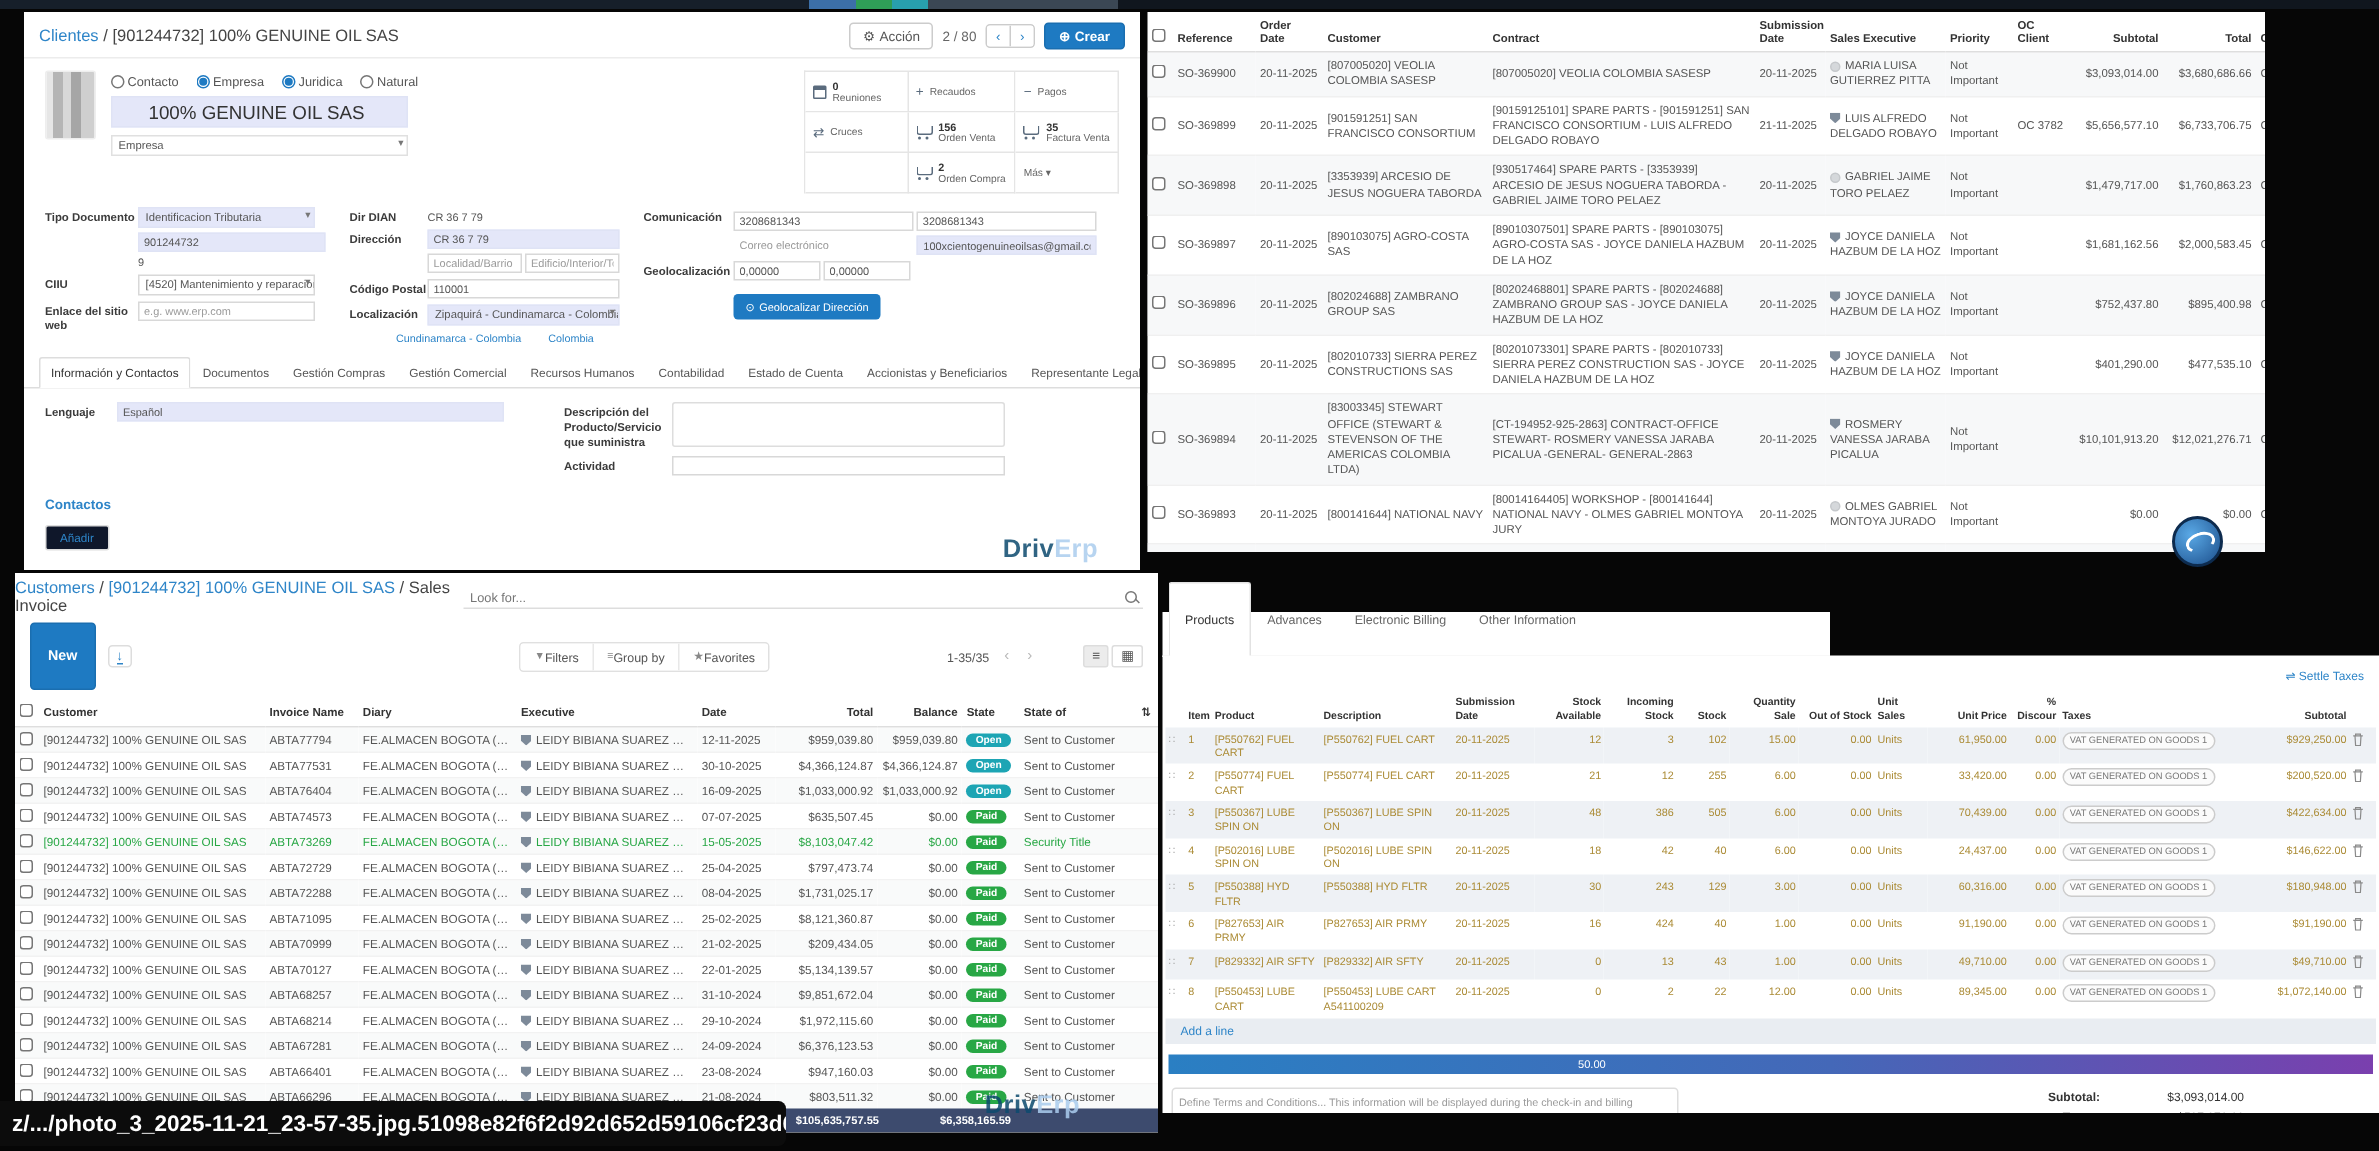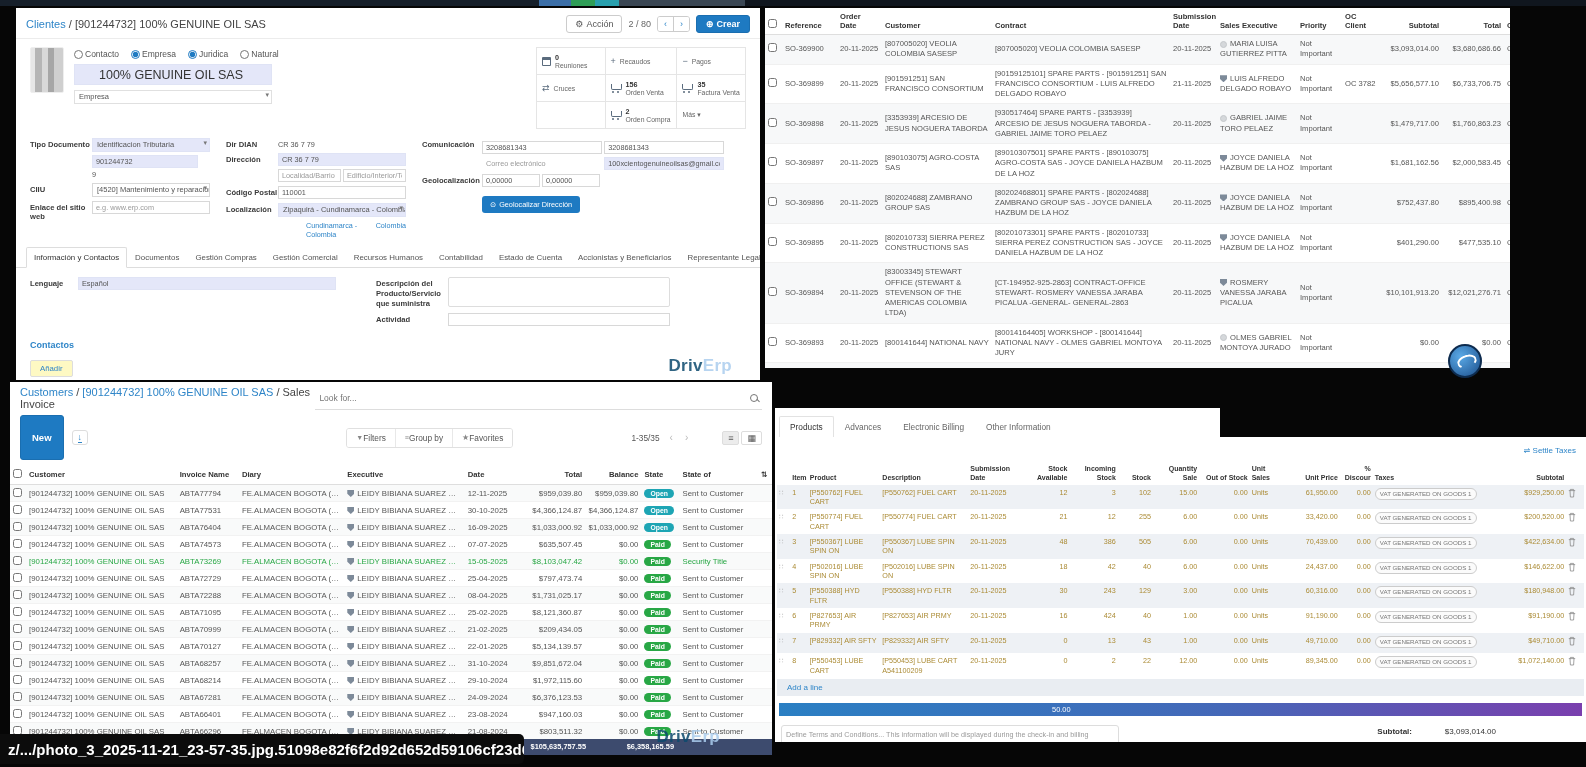--- a/index.html
+++ b/index.html
@@ -60,51 +60,51 @@
 .inp{height:13px;font-size:7.3px;border:1px solid #d8d8d8;padding:0 3px;color:#555;font-family:inherit;background:#fff}
 .inp.lav{background:#e4e7f9;border-color:#dfe3f5}
 .inp::placeholder,textarea::placeholder{color:#9a9a9a}
 .plaintxt{font-size:7.3px;color:#555;padding-top:2px}
 .fc1 .inp,.fc1 .sel{width:118px}
 .fc2 .inp,.fc2 .sel{width:128px}
 .fc3 .inp{width:120px}
 .split{display:flex;gap:2px}
 .split .inp{width:63px}
 .geo .inp{width:58px}
-.loclinks{font-size:7.2px;margin-left:80px;margin-top:2px;display:flex;gap:18px}
+.loclinks{font-size:7.2px;margin-left:31px;margin-top:2px;display:flex;gap:18px}
 .geo-btn{margin-top:5px;margin-left:60px;background:#1e7ac2;color:#fff;border:none;border-radius:3px;font-size:7.3px;padding:4px 8px;cursor:pointer;display:inline-flex;gap:3px;align-items:center}
 
 .tabs{display:flex;border-bottom:1px solid #ddd;font-size:7.9px;color:#555;padding:0 10px;margin-top:8px}
 .tab{padding:5px 7px;cursor:pointer;white-space:nowrap;border:1px solid transparent;margin-bottom:-1px}
 .tab[data-active="true"]{border-color:#ddd #ddd #fff #ddd;background:#fff;color:#333;border-radius:2px 2px 0 0}
 .tabbody{display:flex;gap:40px;padding:9px 14px 2px 14px;font-size:8px}
 .tb-l .flabel{width:48px}
 .notas-ta{width:258px;height:36px;border:1px solid #ddd;font-size:7.3px;padding:3px;font-family:inherit;resize:none;border-radius:2px}
 .leng{width:258px}
 .tb-r .flabel{width:72px;line-height:1.3}
 .descbox{width:222px;height:30px;border:1px solid #ddd;border-radius:2px}
 .tb-r .inp{width:222px}
 
 .contacts{padding:4px 14px 0 14px;position:relative}
 .contacts h4{color:#2e85c8;font-size:9px;font-weight:bold;margin:4px 0 7px 0}
-.addbtn{border:1px solid #ddd;color:#2e85c8;font-size:7.8px;padding:3px 9px;background:#fef9c3;border-radius:2px;cursor:pointer}
+.addbtn{border:1px solid #ddd;color:#2e85c8;font-size:7.8px;padding:3px 9px;background:#0f172a;border-radius:2px;cursor:pointer}
 .watermark{position:absolute;font-weight:bold;font-size:17px;letter-spacing:.3px;opacity:.85;pointer-events:none}
 .watermark .d{color:#0c4a6e}.watermark .e{color:#abcdee}
 .wm-tl{right:28px;bottom:4px}
 .wm-bl{right:52px;bottom:8px;z-index:7}
 
 .otable{width:100%;border-collapse:collapse;table-layout:fixed;font-size:7.6px;color:#555}
 .otable th{font-size:7.6px;color:#333;text-align:left;padding:4px 3px;border-bottom:1px solid #dedede;vertical-align:bottom;font-weight:bold}
 .otable td{padding:4px 3px;border-bottom:1px solid #f0f0f0;vertical-align:middle;word-wrap:break-word;line-height:1.35}
 .otable tbody tr:nth-of-type(odd){background:#f7f8f9}
 .otable .num,.otable th.num{text-align:right}
 .xic{display:inline-block;width:7px;height:7px;margin-right:3px;vertical-align:middle;background:#d5d8db;border:1px solid #c5c8cb;border-radius:50%}
 .xic[data-kind="medal"]{background:#7d8a99;border:none;border-radius:0;clip-path:polygon(0 0,100% 0,100% 55%,50% 100%,0 55%)}
 
-.blhead{display:flex;justify-content:space-between;padding:4px 10px 2px 10px}
+.blhead{display:flex;align-items:center;justify-content:space-between;padding:4px 10px 2px 0}
 .blhead .crumb{font-size:11px}
 .searchbox{display:flex;align-items:center;width:495px;border-bottom:1px solid #ddd;padding:2px 4px;gap:24px}
 .searchbox input{border:none;outline:none;flex-grow:1;font-size:8.5px;font-family:inherit;color:#555}
 .search-ic{position:relative;width:8px;height:8px;border:1.4px solid #777;border-radius:50%;display:inline-block;flex-shrink:0}
 .search-ic::after{content:"";position:absolute;width:4px;height:1.4px;background:#777;transform:rotate(45deg);right:-3px;bottom:-1px}
 .bltools{display:flex;align-items:center;padding:3px 10px;gap:8px}
 .newbtn{background:#1e7ac2;color:#fff;border:1px solid #1a6eb0;border-radius:3px;font-size:9.5px;font-weight:bold;padding:16px 11px;cursor:pointer}
 .iconbtn{border:1px solid #ddd;background:#fff;border-radius:3px;padding:2px 5px;cursor:pointer;color:#2e85c8;font-size:9px;line-height:9px}
 .dl-ic{border-bottom:1.4px solid #2e85c8}
 .fgroup{display:flex;border:1px solid #e0e0e0;border-radius:3px;overflow:hidden;margin-left:auto}
@@ -124,39 +124,39 @@
 .itable .num,.itable th.num{text-align:right}
 .pill{display:inline-block;color:#fff;border-radius:8px;font-size:6.8px;padding:1px 6px;font-weight:bold}
 .pill[data-state="Open"]{background:#1da5b4}
 .pill[data-state="Paid"]{background:#28a745}
 tr[data-highlight="true"] td{color:#28a745}
 .navybar{position:absolute;left:0;right:0;bottom:0;height:16px;background:#3d4b6e;z-index:5}
 .navybar span{position:absolute;top:3px;color:#fff;font-size:7.4px;font-weight:bold;text-align:right}
 .nv-total{left:498px;width:78px}
 .nv-bal{left:592px;width:72px}
 
-.brtab{padding:5px 10px;font-size:8.3px;color:#666;cursor:pointer;border:1px solid transparent;margin-bottom:-1px;white-space:nowrap}
+.brtab{padding:19px 10px;font-size:8.3px;color:#666;cursor:pointer;border:1px solid transparent;margin-bottom:-1px;white-space:nowrap}
 .brtab[data-active="true"]{border-color:#e2e2e2 #e2e2e2 #fff #e2e2e2;background:#fff;color:#333;border-radius:2px 2px 0 0}
 .settle{position:absolute;right:10px;top:9px;font-size:8px;color:#2e85c8;cursor:pointer}
 .ptable{width:100%;border-collapse:collapse;table-layout:fixed;font-size:7.2px;color:#ab8b35;margin-top:24px}
 .ptable th{font-size:7px;color:#333;font-weight:bold;text-align:right;padding:2px 2px;vertical-align:bottom;line-height:1.25}
 .ptable th.tl-h{text-align:left}
 .ptable td{padding:3px 2px;vertical-align:top;word-wrap:break-word;line-height:1.3}
 .ptable tbody tr:nth-of-type(odd){background:#eef1f5}
 .ptable .num{text-align:right}
 .drag{color:#aaa;font-size:7px}
 .taxpill{display:inline-block;border:1px solid #ccc;border-radius:7px;background:#fbfbfb;color:#777;font-size:6.2px;padding:1px 4px;max-width:110px;white-space:nowrap;overflow:hidden;text-overflow:ellipsis}
 .trash-ic{display:inline-block;vertical-align:middle}
 .addline{background:#e9edf2;color:#2e85c8;font-size:8px;padding:4px 10px;cursor:pointer;margin-top:1px}
 .progress{height:13px;margin:7px 2px 9px 2px;background:linear-gradient(90deg,#2a7fc3 0%,#4468b8 55%,#7a3fae 100%);color:#fff;font-size:7.4px;display:flex;align-items:center}
 .progress span{margin-left:34%}
 .brbottom{display:flex;justify-content:space-between;padding:0 4px}
 .terms{width:338px;height:40px;border:1px solid #ddd;font-size:7.2px;color:#888;padding:4px;border-radius:3px;resize:none;font-family:inherit}
 .totals{margin-right:84px;font-size:8px;color:#333;width:190px}
-.tot-line{display:flex;justify-content:flex-end;gap:2px;padding:2px 0}
+.tot-line{display:flex;justify-content:flex-end;gap:14px;padding:2px 0}
 .tlab{font-weight:bold}
 .tval{width:82px;text-align:right}
 
 .bubble{position:absolute;left:1448px;top:344px;width:34px;height:34px;border-radius:50%;border:2px solid #0d2b4e;background:radial-gradient(circle at 35% 35%,#5aa9e6,#1c4f8c);z-index:8;cursor:pointer}
 .bubble::after{content:"";position:absolute;left:7px;top:9px;width:16px;height:9px;border:2px solid #fff;border-radius:50%;border-bottom-color:transparent;transform:rotate(-18deg)}
 .statusbar{position:absolute;left:0;top:734px;width:524px;height:30px;background:#0c0c0c;color:#fff;font-size:15px;font-weight:bold;display:flex;align-items:center;padding-left:8px;border-radius:0 5px 5px 0;z-index:10;white-space:nowrap;overflow:hidden}
 </style>
 </head>
 <body>
 
@@ -269,21 +269,21 @@
             </div>
         </div>
       </div>
 
       <div class="fields">
         <div class="fc1">
           <div class="frow">
               <span class="flabel">Tipo Documento</span>
             <div>
               <div class="sel lav"><span>Identificacion Tributaria</span><span class="car">▾</span></div>
-              <input class="inp lav" style="width: 106px; margin-top: 3px;" value="901244732">
+              <input class="inp lav" style="width: 125px; margin-top: 3px;" value="901244732">
               <div class="plaintxt">9</div>
             </div>
           </div>
           <div class="frow">
               <span class="flabel">CIIU</span>
             <div class="sel"><span>[4520] Mantenimiento y reparacion de vehiculos autom</span><span class="car">▾</span></div>
           </div>
           <div class="frow">
               <span class="flabel">Enlace del sitio web</span>
             <input class="inp" placeholder="e.g. www.erp.com" style="">

